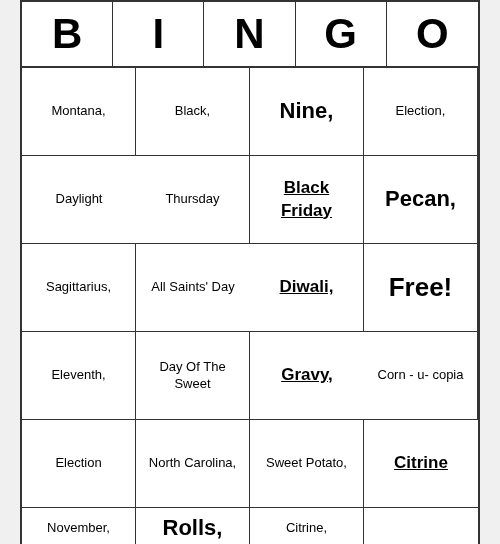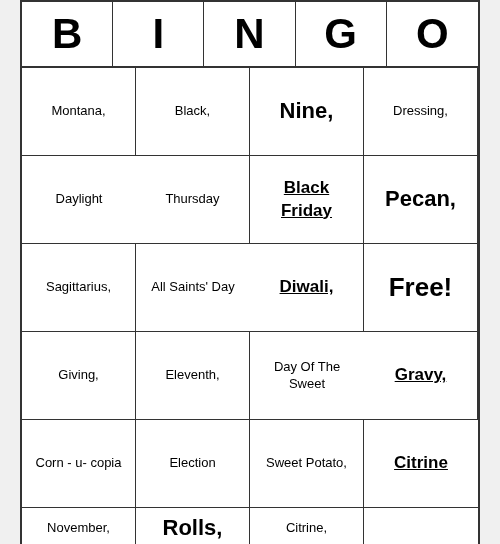--- a/index.html
+++ b/index.html
@@ -91,34 +91,34 @@
     <div class="bingo-header-cell">B</div>
     <div class="bingo-header-cell">I</div>
     <div class="bingo-header-cell">N</div>
     <div class="bingo-header-cell">G</div>
     <div class="bingo-header-cell">O</div>
   </div>
   <div class="bingo-grid" id="grid">
   <div class="bingo-cell">Montana,</div>
       <div class="bingo-cell">Black,</div>
       <div class="bingo-cell large">Nine,</div>
-      <div class="bingo-cell">Dressing,</div>
+      <div class="bingo-cell">Election,</div>
       <div class="bingo-cell">Daylight</div>
       <div class="bingo-cell">Thursday</div>
       <div class="bingo-cell medium">Black Friday</div>
       <div class="bingo-cell large">Pecan,</div>
       <div class="bingo-cell">Sagittarius,</div>
       <div class="bingo-cell">All Saints' Day</div>
       <div class="bingo-cell medium">Diwali,</div>
       <div class="bingo-cell free">Free!</div>
-      <div class="bingo-cell">Giving,</div>
       <div class="bingo-cell">Eleventh,</div>
       <div class="bingo-cell">Day Of The Sweet</div>
       <div class="bingo-cell medium">Gravy,</div>
       <div class="bingo-cell">Corn - u- copia</div>
       <div class="bingo-cell">Election</div>
+      <div class="bingo-cell">North Carolina,</div>
       <div class="bingo-cell">Sweet Potato,</div>
       <div class="bingo-cell medium">Citrine</div>
       <div class="bingo-cell">November,</div>
       <div class="bingo-cell large">Rolls,</div>
       <div class="bingo-cell">Citrine,</div>
     </div>
 </div>
 
 </body></html>

